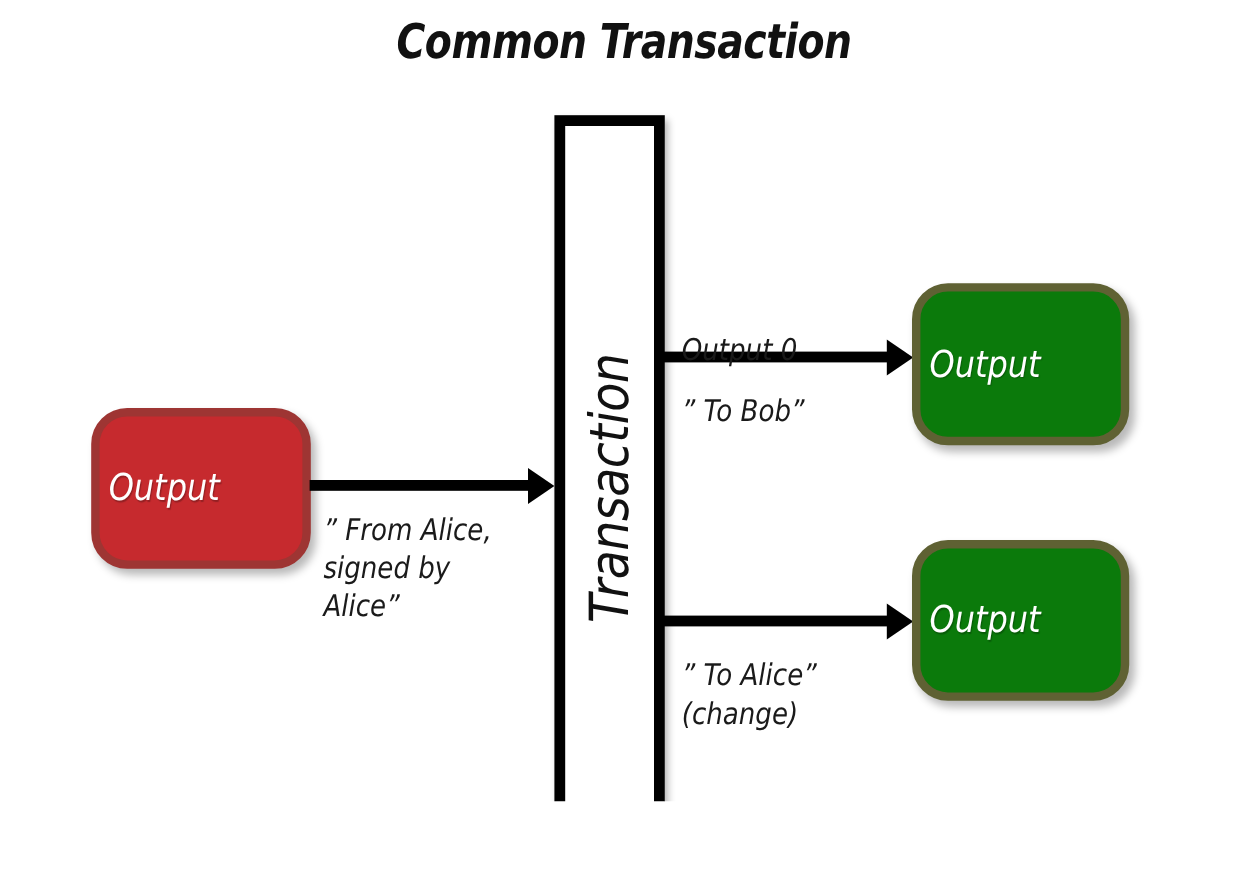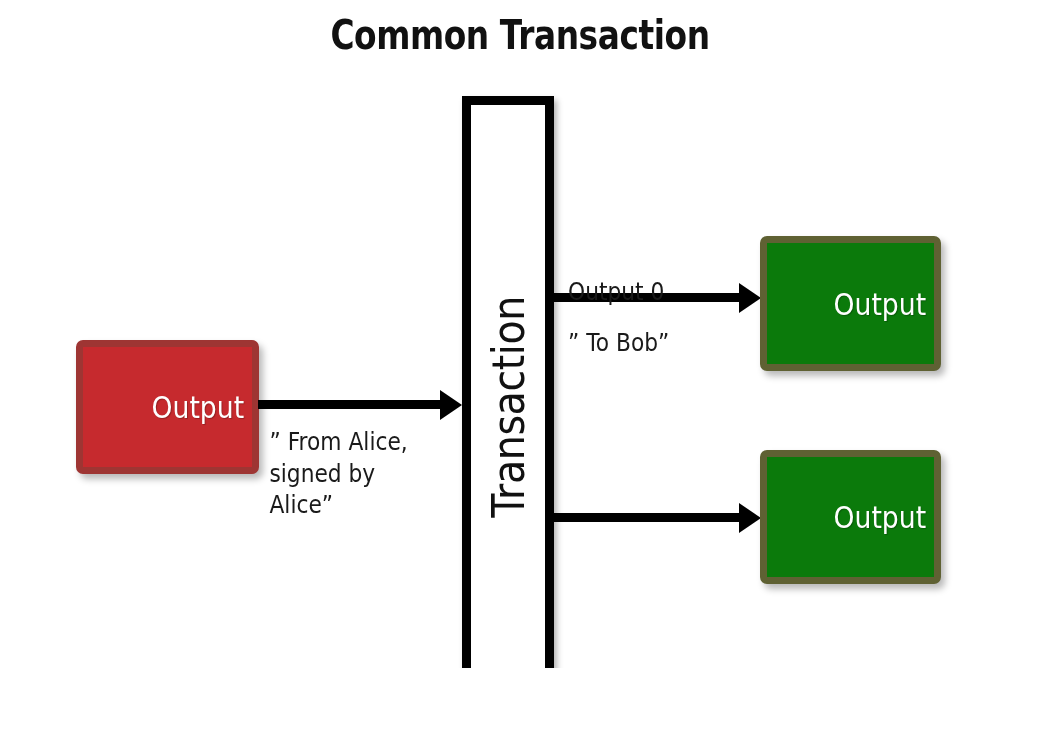--- a/index.html
+++ b/index.html
@@ -7,20 +7,21 @@
     padding: 0;
     background: #ffffff;
   }
   #canvas {
     position: relative;
     width: 1040px;
     height: 668px;
     background: #ffffff;
     overflow: hidden;
     font-family: "Liberation Sans", sans-serif;
+    font-style: italic;
   }
 
   
   #title {
     position: absolute;
     left: 0;
     top: 12px;
     width: 1040px;
     text-align: center;
     font-family: "DejaVu Sans", sans-serif;
@@ -30,24 +31,24 @@
     color: #111111;
     transform: scaleX(0.82);
     transform-origin: 50% 50%;
     white-space: nowrap;
   }
 
   
   .node-box {
     position: absolute;
     box-sizing: border-box;
-    border-radius: 7px;
+    border-radius: 30px;
     display: flex;
     align-items: center;
-    justify-content: flex-end;
+    justify-content: flex-start;
     box-shadow: 4px 5px 7px rgba(0,0,0,0.28);
   }
   .node-label {
     color: #ffffff;
     font-family: "DejaVu Sans", sans-serif;
     font-size: 31px;
     font-weight: normal;
     transform: scaleX(0.86);
     white-space: nowrap;
     text-shadow: 1px 1px 1px rgba(0,0,0,0.25);
@@ -174,20 +175,24 @@
   <div class="arrow-head" id="output0-arrow-head"></div>
   <div class="edge-label" id="output0-label-top">
     <span class="lbl-top">Output 0</span>
   </div>
   <div class="edge-label" id="output0-label-bottom">
     <span class="lbl-bottom">” To Bob”</span>
   </div>
 
   <div class="arrow-line" id="output1-arrow-line"></div>
   <div class="arrow-head" id="output1-arrow-head"></div>
+  <div class="edge-label" id="output1-label-bottom">
+    <span class="lbl-bottom">” To Alice”
+(change)</span>
+  </div>
 
   <div class="node-box" id="output0-box">
     <span class="node-label">Output</span>
   </div>
 
   <div class="node-box" id="output1-box">
     <span class="node-label">Output</span>
   </div>
 
 </div>

